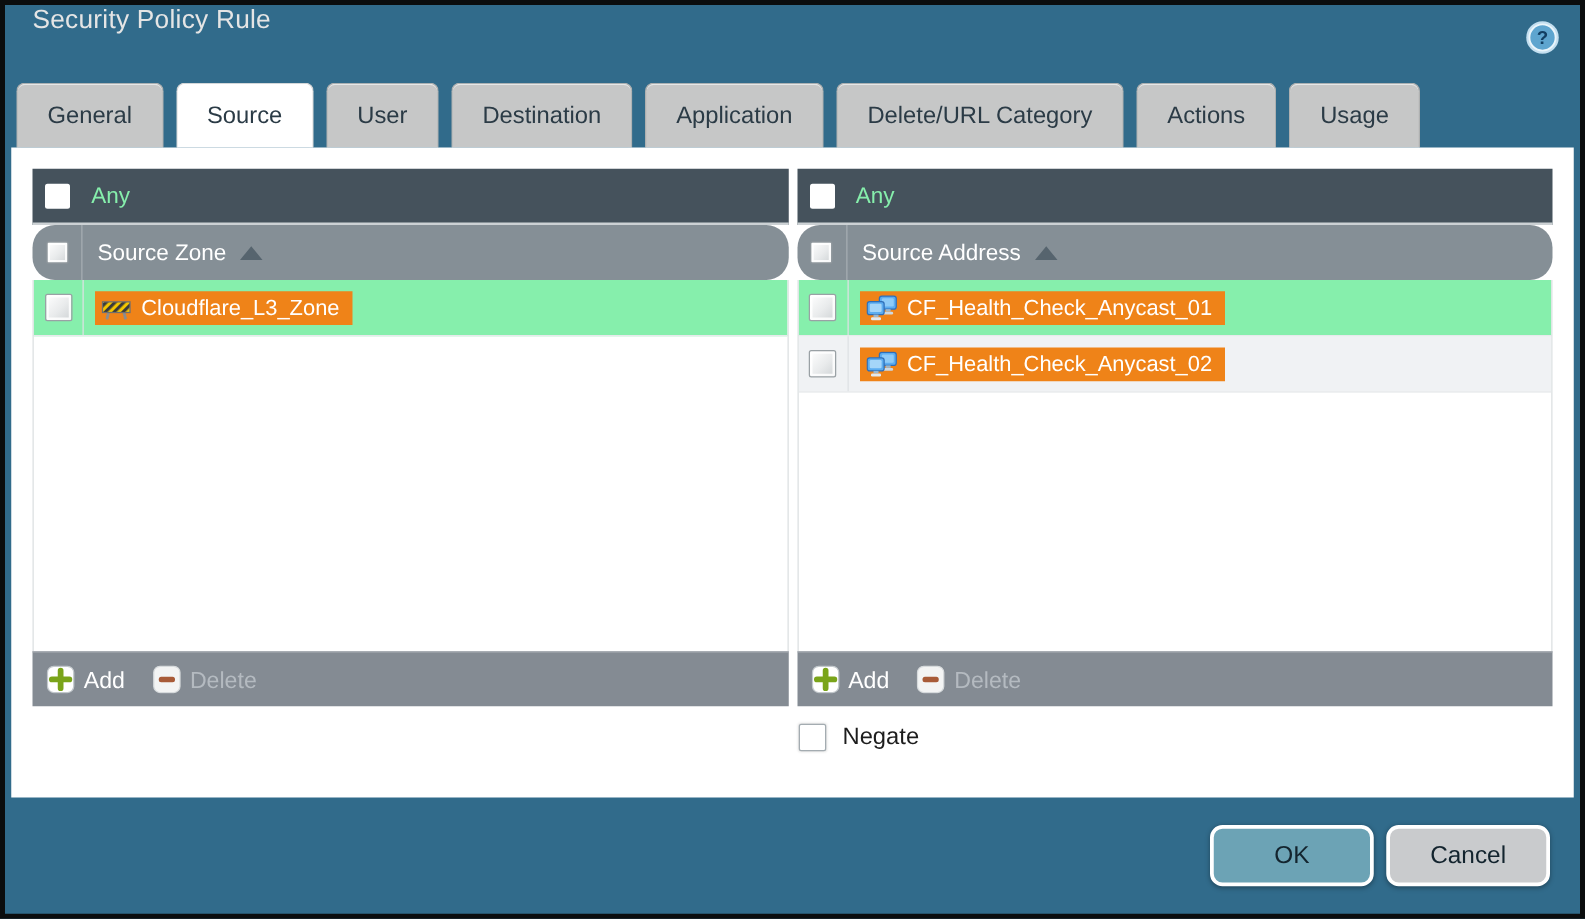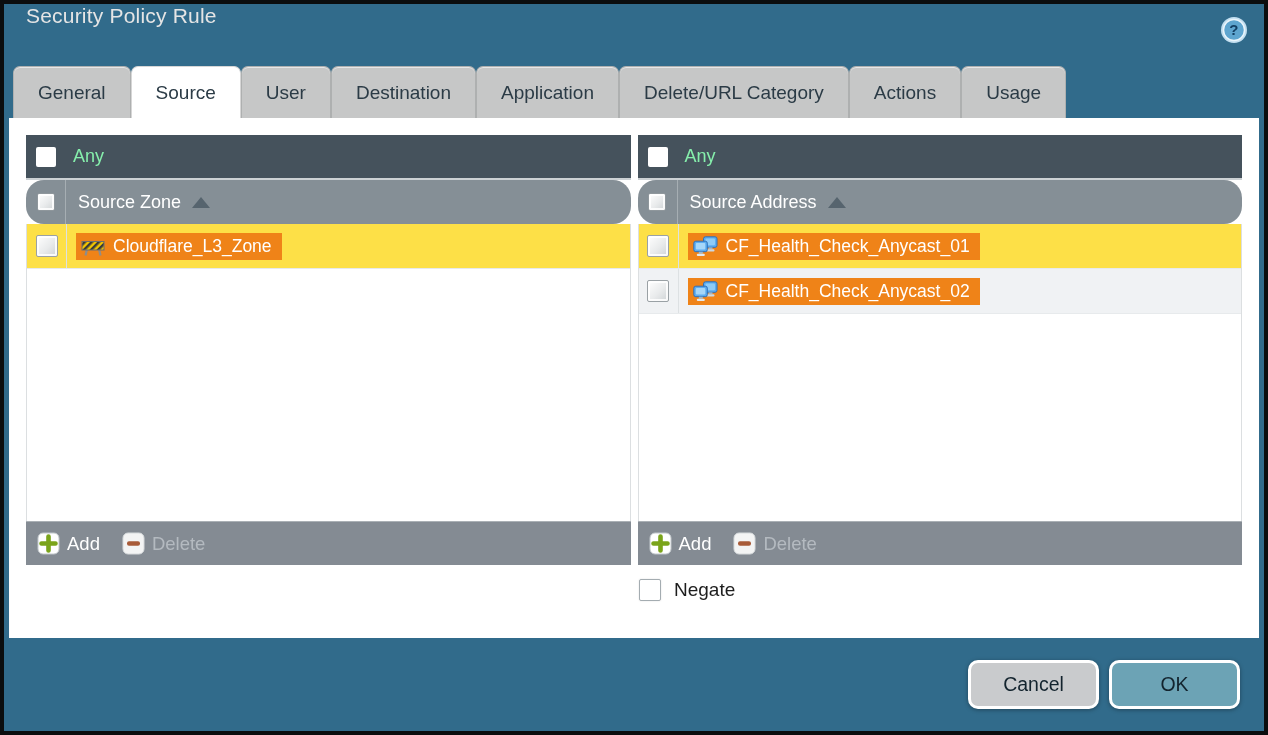--- a/index.html
+++ b/index.html
@@ -20,21 +20,21 @@
     padding:0 16px 0 22px;
     color:#e5e5e5; font-size:21px; letter-spacing:.2px;
     position:relative;
   }
   .help-btn { position:absolute; right:16px; top:12px; width:28px; height:28px; cursor:pointer; }
 
   
   .tabs {
     flex:0 0 auto; height:58px;
     display:flex; align-items:flex-end;
-    padding-left:9px; gap:0;
+    padding-left:9px; gap:10px;
   }
   .tab {
     height:52px;
     display:flex; align-items:center;
     padding:0 24px;
     background:#c6c7c7;
     border:1px solid #aeb0b0; border-bottom:none;
     box-shadow:inset 0 1px 0 #e6e7e7;
     border-radius:7px 7px 0 0;
     font-size:19px; color:#2b3b46;
@@ -85,21 +85,21 @@
   }
 
   .panel-body {
     flex:1 1 auto; background:#fff;
     border-left:1px solid #dcdfe1; border-right:1px solid #dcdfe1;
     overflow:hidden;
   }
   .row {
     height:45px; display:flex; align-items:center;
     border-bottom:1px solid #e7eaec;
-    background:#fde047;
+    background:#86efac;
     cursor:pointer;
   }
   .row.alt { background:#f0f2f4; }
   .row .cb-cell { border-right:1px solid #dde1e3; }
   .chip {
     margin-left:9px;
     display:inline-flex; align-items:center; gap:8px;
     background:#ef8318; color:#fff;
     padding:3px 10px 3px 5px;
     font-size:17.5px; white-space:nowrap;
@@ -325,17 +325,17 @@
       </div>
     </div>
 
     <div class="negate-row">
       <span class="cb-negate"></span>
       <span class="negate-label">Negate</span>
     </div>
   </div>
 
   <div class="bottombar">
+    <button class="btn btn-ok">OK</button>
     <button class="btn btn-cancel">Cancel</button>
-    <button class="btn btn-ok">OK</button>
   </div>
 
 </div>
 
 </body></html>

